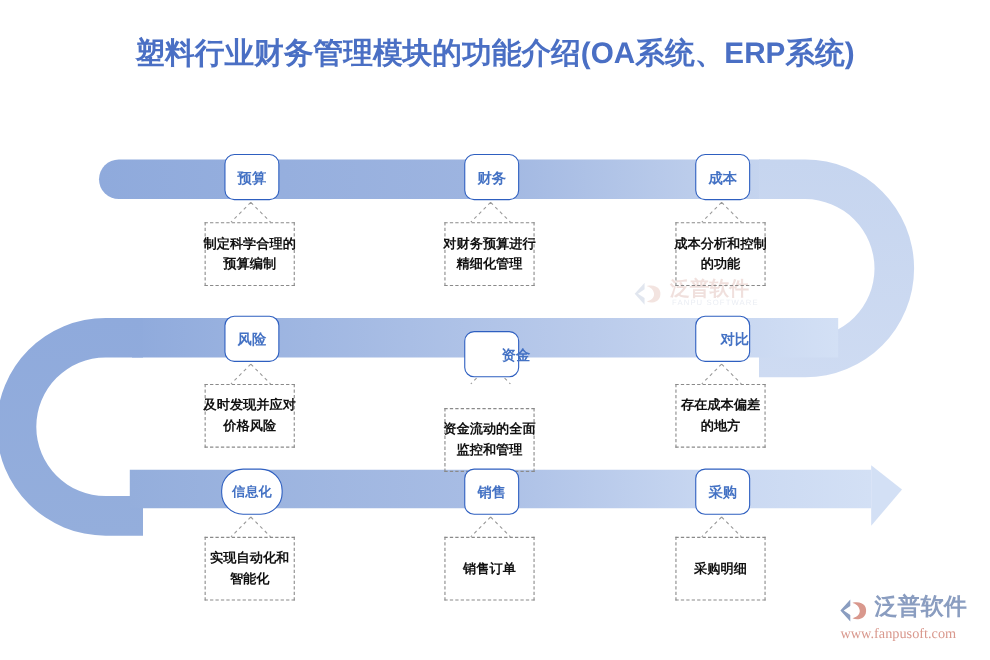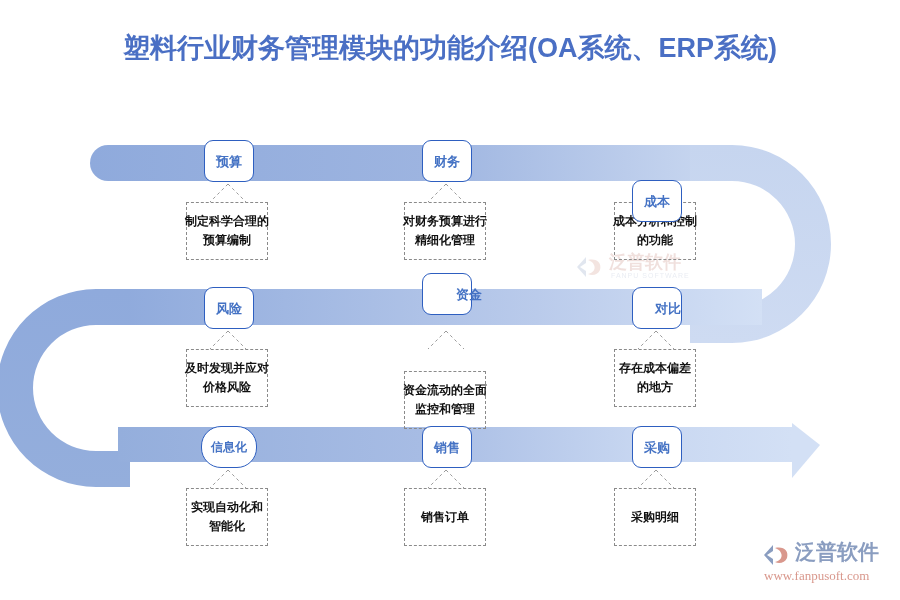--- a/index.html
+++ b/index.html
@@ -256,41 +256,41 @@
   <div class="node" style="left:422px; top:140px;">
     <span class="node-label">财务</span>
   </div>
   <svg class="connector" style="left:418px; top:182px;" viewBox="0 0 56 22" xmlns="http://www.w3.org/2000/svg">
     <path d="M28 2 L10 20 M28 2 L46 20" stroke="#9a9a9a" stroke-width="1" fill="none" stroke-dasharray="3,3"></path>
   </svg>
   <div class="descbox" style="left:404px; top:202px;">
     <span class="desc-text">对财务预算进行<br>精细化管理</span>
   </div>
 
-  <div class="node" style="left:632px; top:140px;margin-top:40px;">
+  <div class="node" style="left:632px; top:140px;">
     <span class="node-label">成本</span>
   </div>
   <svg class="connector" style="left:628px; top:182px;" viewBox="0 0 56 22" xmlns="http://www.w3.org/2000/svg">
     <path d="M28 2 L10 20 M28 2 L46 20" stroke="#9a9a9a" stroke-width="1" fill="none" stroke-dasharray="3,3"></path>
   </svg>
   <div class="descbox" style="left:614px; top:202px;">
     <span class="desc-text">成本分析和控制<br>的功能</span>
   </div>
 
   <div class="node" style="left:204px; top:287px;">
     <span class="node-label">风险</span>
   </div>
   <svg class="connector" style="left:200px; top:329px;" viewBox="0 0 56 22" xmlns="http://www.w3.org/2000/svg">
     <path d="M28 2 L10 20 M28 2 L46 20" stroke="#9a9a9a" stroke-width="1" fill="none" stroke-dasharray="3,3"></path>
   </svg>
   <div class="descbox" style="left:186px; top:349px;">
     <span class="desc-text">及时发现并应对<br>价格风险</span>
   </div>
 
-  <div class="node" style="left:422px; top:273px;padding-left:44px;">
+  <div class="node" style="left:422px; top:301px;padding-left:44px;">
     <span class="node-label">资金</span>
   </div>
   <svg class="connector" style="left:418px; top:329px;" viewBox="0 0 56 22" xmlns="http://www.w3.org/2000/svg">
     <path d="M28 2 L10 20 M28 2 L46 20" stroke="#9a9a9a" stroke-width="1" fill="none" stroke-dasharray="3,3"></path>
   </svg>
   <div class="descbox" style="left:404px; top:349px;margin-top:22px;">
     <span class="desc-text">资金流动的全面<br>监控和管理</span>
   </div>
 
   <div class="node" style="left:632px; top:287px;padding-left:22px;">

